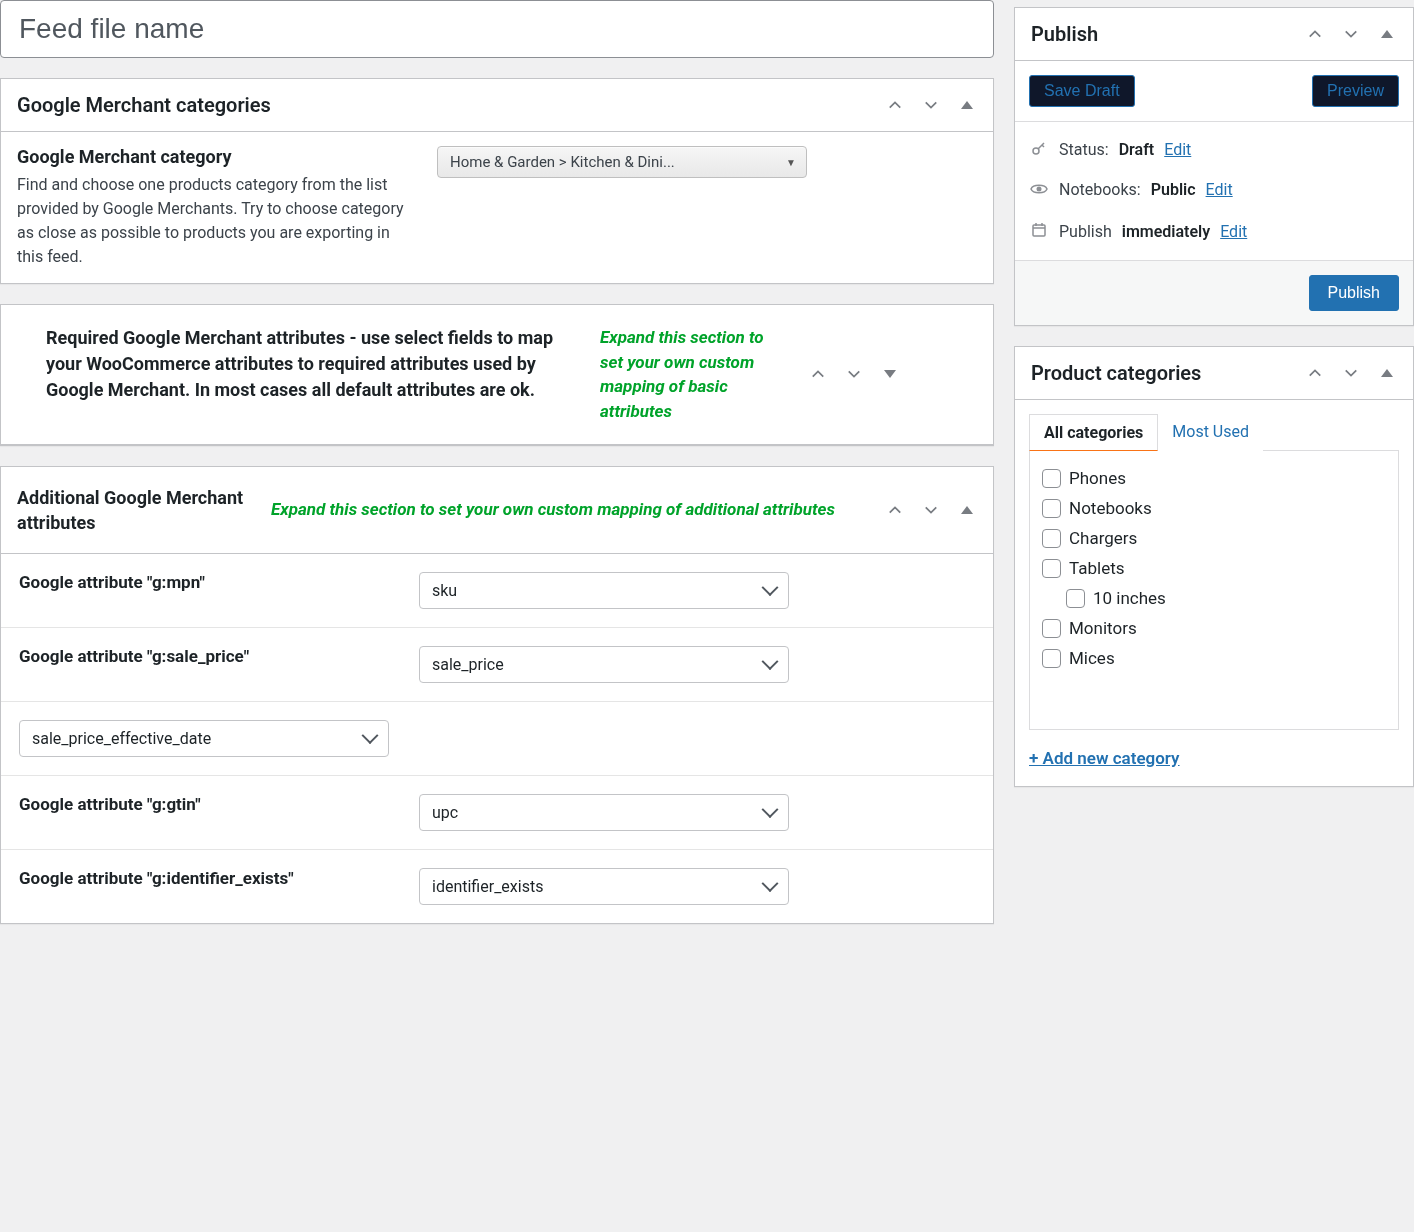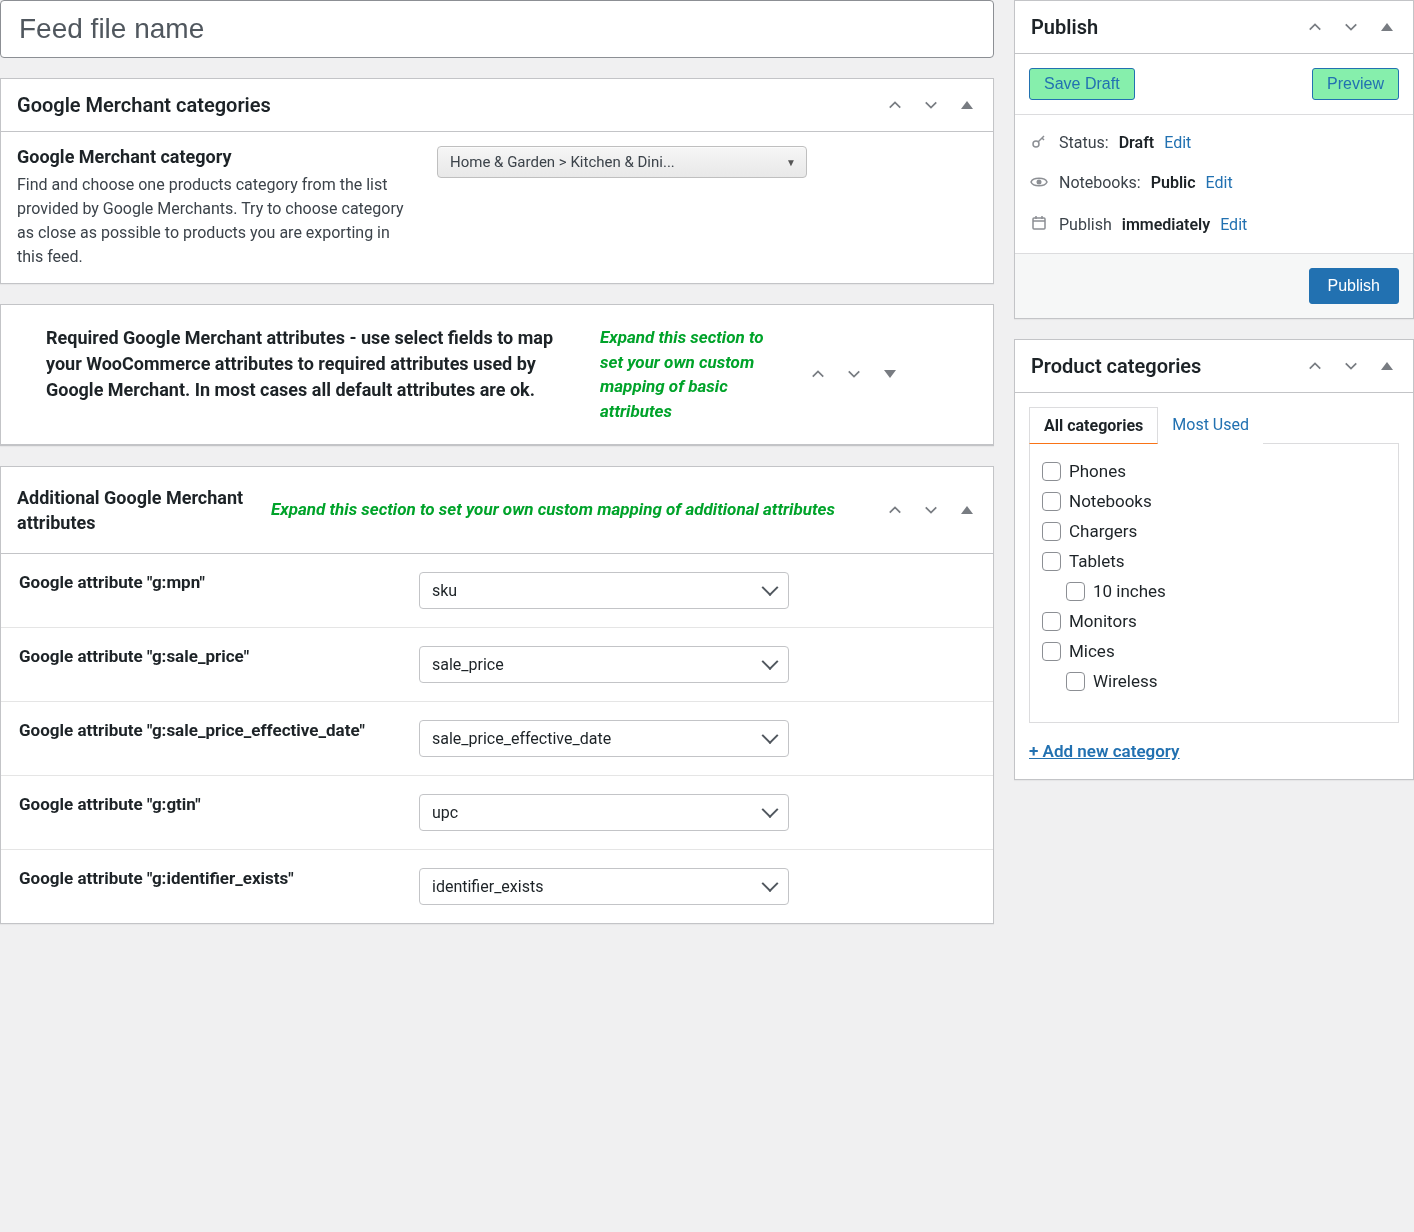--- a/index.html
+++ b/index.html
@@ -12,21 +12,21 @@
   width: 1414px;
   height: 1232px;
   overflow: hidden;
 }
 .layout {
   display: flex;
   gap: 20px;
   padding: 0;
 }
 .main-col { flex: 1; min-width: 0; }
-.side-col { width: 400px; flex-shrink: 0; }
+.side-col { width: 400px; flex-shrink: 0; margin-top: 7px; }
 
 
 .title-input {
   width: 100%;
   padding: 12px 18px;
   font-size: 28px;
   border: 1px solid #8c8f94;
   border-radius: 4px;
   background: #fff;
   color: #50575e;
@@ -148,21 +148,21 @@
 }
 
 
 .publish-actions {
   display: flex;
   justify-content: space-between;
   padding: 14px 14px;
   border-bottom: 1px solid #dcdcde;
 }
 .btn-outline {
-  background: #86efac;
+  background: #0f172a;
   border: 1px solid #2271b1;
   color: #2271b1;
   padding: 6px 14px;
   border-radius: 3px;
   font-size: 16px;
   cursor: pointer;
 }
 .btn-primary {
   background: #2271b1;
   color: #fff;
@@ -178,21 +178,21 @@
 .status-line {
   display: flex;
   align-items: flex-start;
   gap: 10px;
   padding: 10px 0;
   font-size: 16px;
   color: #3c434a;
 }
 .status-line .icon { width: 20px; text-align: center; color: #8c8f94; }
 .status-line b { font-weight: 600; color: #1d2327; }
-.status-line a { color: #2271b1; cursor: pointer; }
+.status-line a { color: #2271b1; text-decoration: underline; cursor: pointer; }
 .publish-footer {
   padding: 14px;
   background: #f6f7f7;
   text-align: right;
   border-top: 1px solid #dcdcde;
 }
 
 
 .cat-tabs {
   display: flex;
@@ -401,21 +401,20 @@
       <div class="postbox-inside nopad" id="additional-rows">
           <div class="field-row">
             <div class="field-label">Google attribute "g:mpn"</div>
             <div class="field-control"><div class="plain-select"><span>sku</span></div></div>
           </div>
           <div class="field-row">
             <div class="field-label">Google attribute "g:sale_price"</div>
             <div class="field-control"><div class="plain-select"><span>sale_price</span></div></div>
           </div>
           <div class="field-row">
-            <div class="field-label">Google attribute "g:sale_price_effective_date"</div>
             <div class="field-control"><div class="plain-select"><span>sale_price_effective_date</span></div></div>
           </div>
           <div class="field-row">
             <div class="field-label">Google attribute "g:gtin"</div>
             <div class="field-control"><div class="plain-select"><span>upc</span></div></div>
           </div>
           <div class="field-row">
             <div class="field-label">Google attribute "g:identifier_exists"</div>
             <div class="field-control"><div class="plain-select"><span>identifier_exists</span></div></div>
           </div>
@@ -534,24 +533,20 @@
               <span>10 inches</span>
             </li>
             <li>
               <input type="checkbox" style="">
               <span>Monitors</span>
             </li>
             <li>
               <input type="checkbox" style="">
               <span>Mices</span>
             </li>
-            <li class="child">
-              <input type="checkbox" style="">
-              <span>Wireless</span>
-            </li>
           </ul>
       </div>
       <div class="add-cat">
         <a>+ Add new category</a>
       </div>
     </div>
   </div>
 </div>
 
 </body></html>

